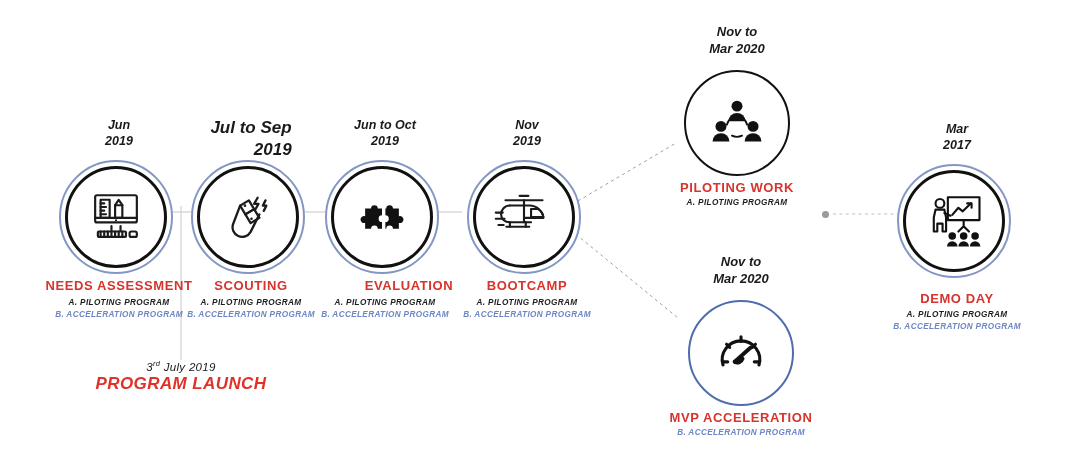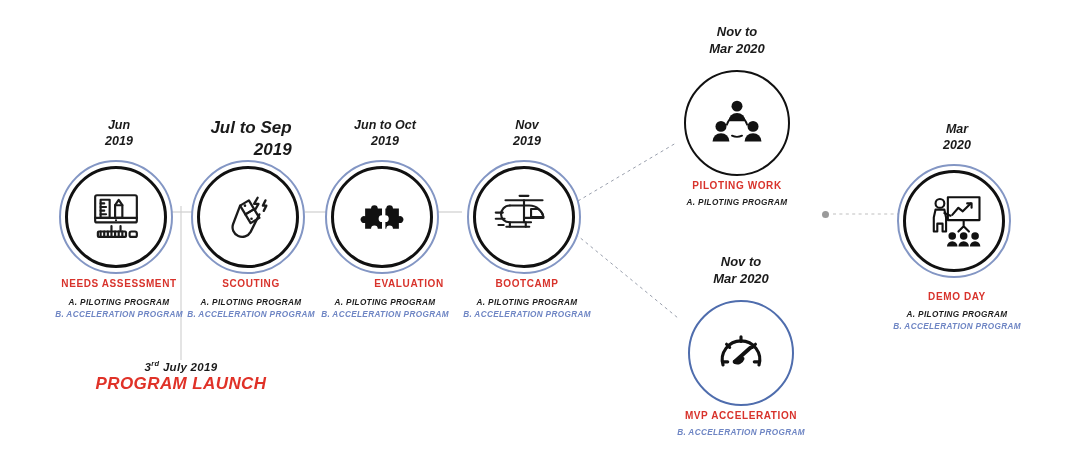--- a/index.html
+++ b/index.html
@@ -31,36 +31,36 @@
   .ring-outer{border:2px solid #8396c4;}
   .ring-inner{border:3px solid #111111;}
   .ring-inner-thin{border:2.5px solid #111111;}
   .ring-blue-solo{border:2.5px solid #4f6dad;}
   .icon-wrap{
     position:absolute;display:flex;align-items:center;justify-content:center;
   }
   .title{
     position:absolute;left:50%;transform:translateX(-50%);
     color:#d8332c;
-    font-weight:700;font-size:10px;letter-spacing:.6px;
+    font-weight:700;font-size:13px;letter-spacing:.6px;
     white-space:nowrap;text-align:right;
   }
   .progline{
     position:absolute;left:50%;transform:translateX(-50%);
     white-space:nowrap;text-align:left;
     font-style:italic;font-weight:700;
     font-size:8.2px;letter-spacing:.35px;
   }
   .prog-a{color:#1d1d1d;}
   .prog-b{color:#6f86c4;}
 
   
   #program-launch{position:absolute;text-align:center;}
   #program-launch .pl-date{
-    font-style:italic;font-weight:700;font-size:11.5px;color:#1a1a1a;
+    font-style:italic;font-weight:400;font-size:11.5px;color:#1a1a1a;
     letter-spacing:.3px;
   }
   #program-launch .pl-date sup{font-size:7.5px;}
   #program-launch .pl-title{
     font-style:italic;font-weight:700;font-size:17px;color:#e03228;
     letter-spacing:.4px;margin-top:1px;
   }
   .dot{
     position:absolute;width:7px;height:7px;border-radius:50%;
     background:#9a9a9a;
@@ -225,21 +225,21 @@
         <path d="M24 42 a7 7 0 0 0 10 -4" stroke-width="5"></path>
       </svg>
     </div>
     <div class="title" style="top:156px;">MVP ACCELERATION</div>
     <div class="progline prog-b" style="top:174px;">B. ACCELERATION PROGRAM</div>
   </div>
 
   <div class="node" style="left:896px;top:122px;width:122px;height:215px;">
     <div class="date" style="top:-1px;font-size:12.5px;">
       <div>Mar</div>
-      <div>2020</div>
+      <div>2017</div>
     </div>
     <div class="ring ring-outer" style="left:1px;top:42px;width:114px;height:114px;"></div>
     <div class="ring ring-inner" style="left:7px;top:48px;width:102px;height:102px;"></div>
     <div class="icon-wrap" style="left:25px;top:66px;width:66px;height:66px;">
       <svg viewBox="0 0 66 66" width="58" height="58">
         <g fill="none" stroke="#111111" stroke-width="2.4" stroke-linejoin="round" stroke-linecap="round">
           <rect x="26" y="6" width="36" height="26"></rect>
           <path d="M31 26 l7 -8 l5 4 l9 -9"></path>
           <path d="M48 13h5v5"></path>
           <path d="M44 32v7M38 45l6-6M50 45l-6-6"></path>

